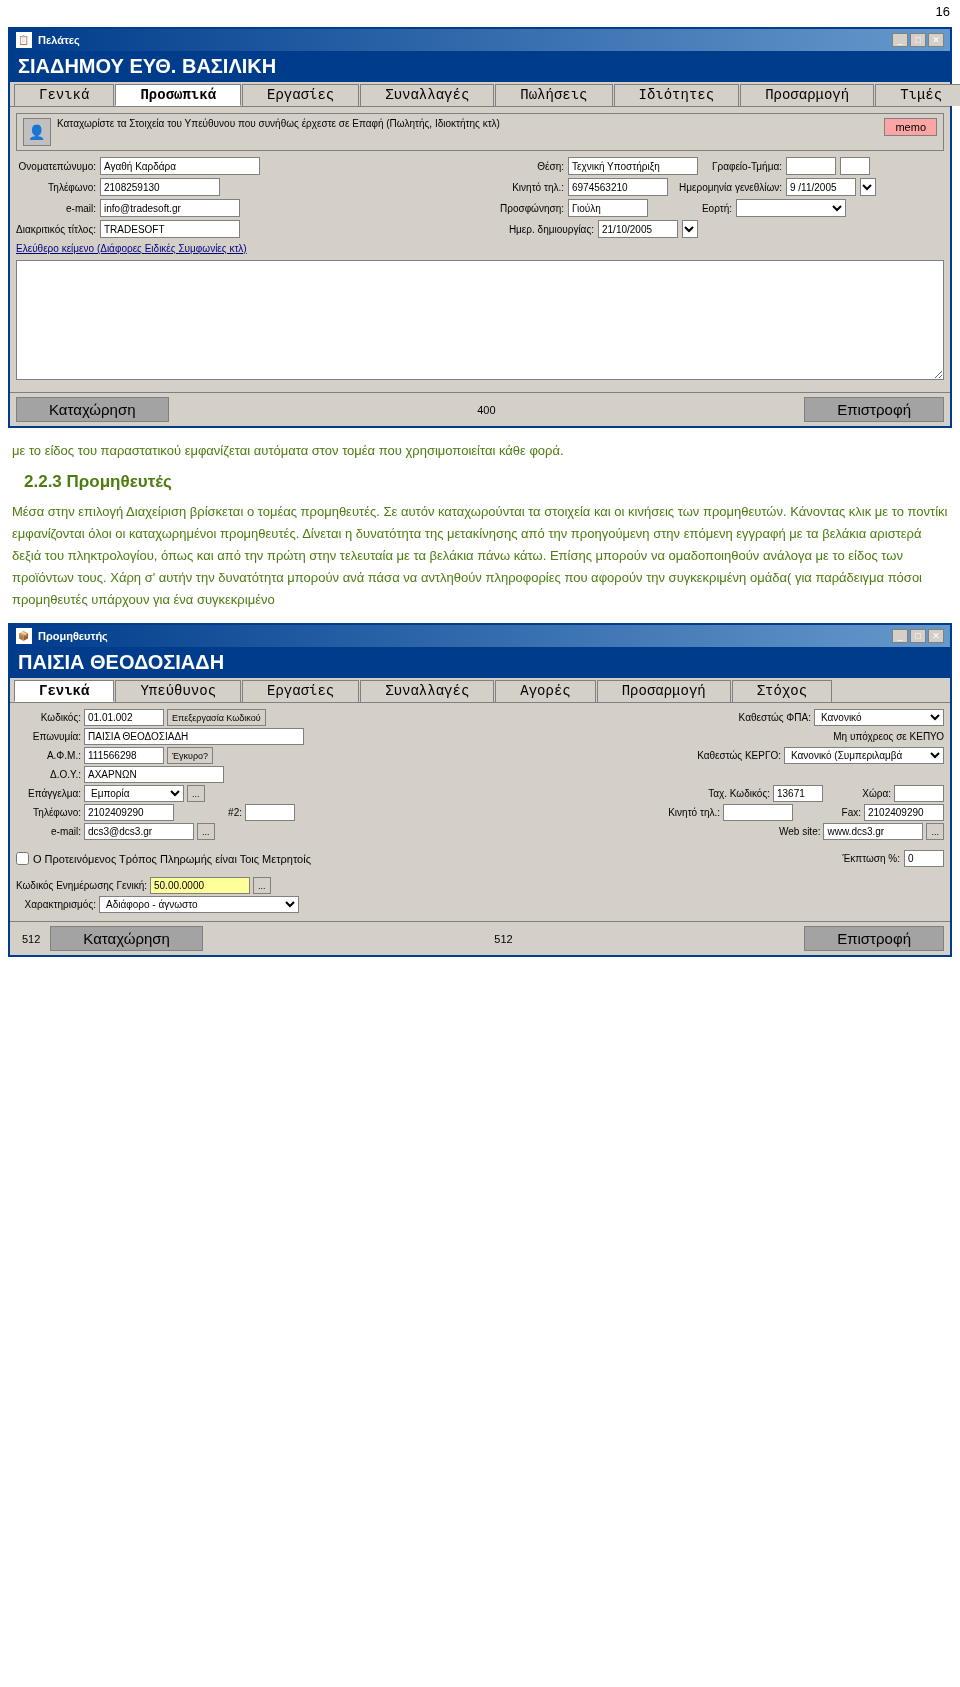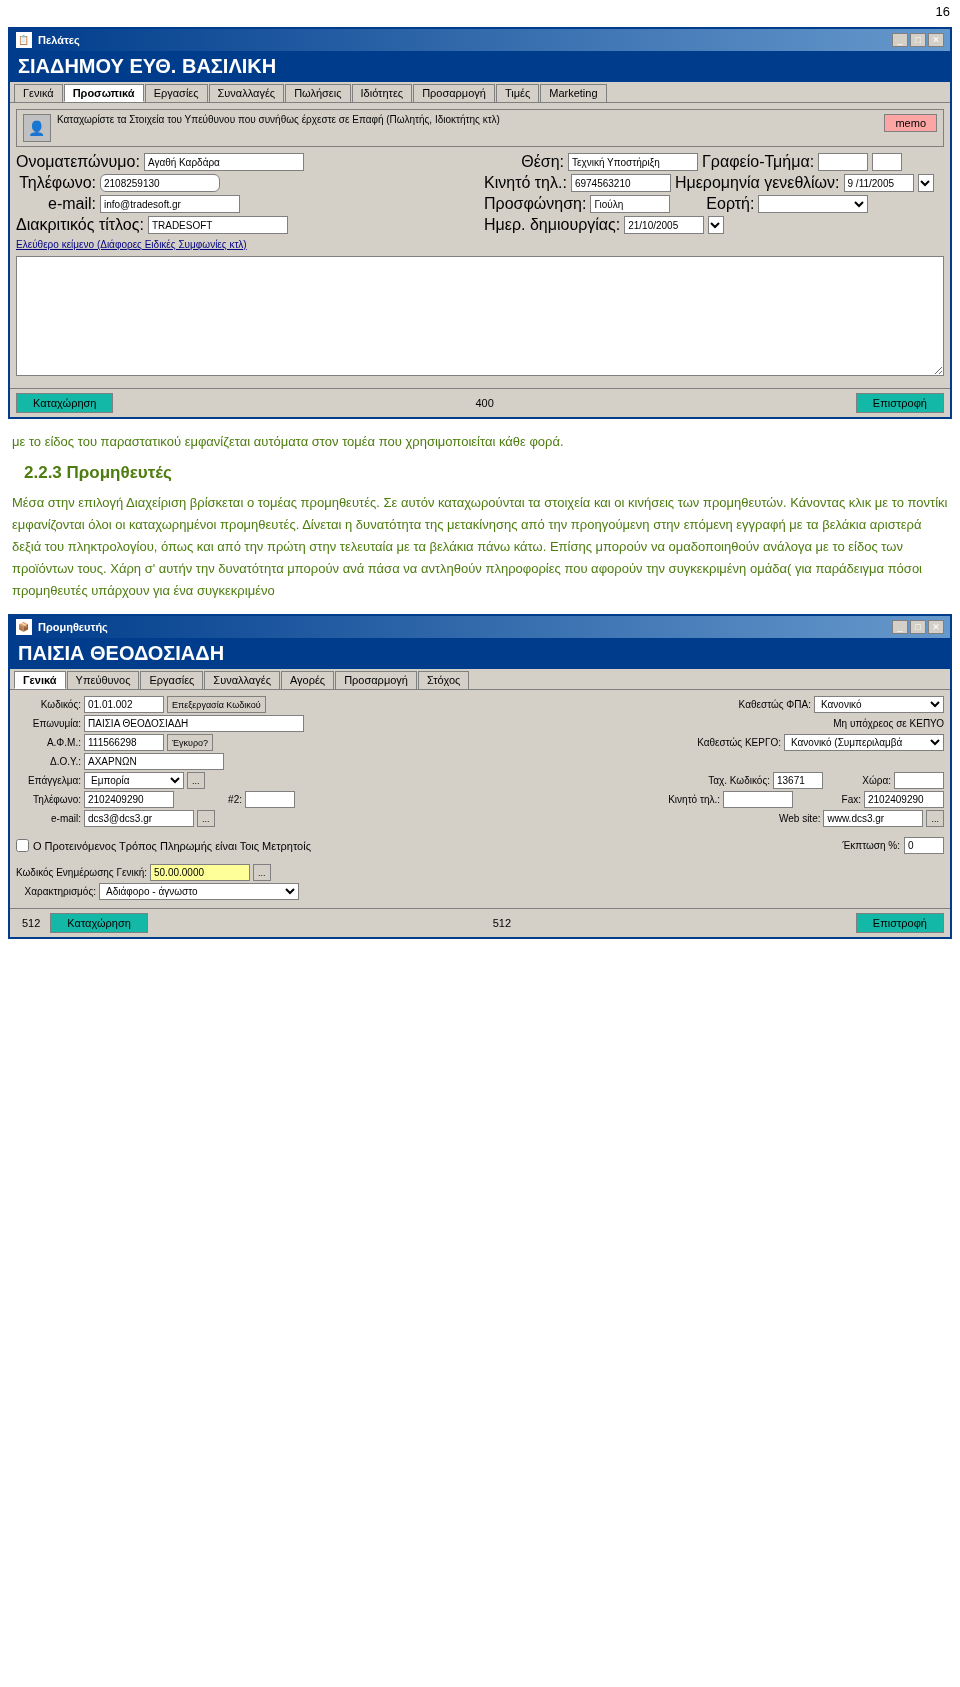--- a/index.html
+++ b/index.html
@@ -77,27 +77,27 @@
 
     
     .tab-bar {
       display: flex;
       background: #d4d0c8;
       border-bottom: 1px solid #808080;
       padding: 2px 4px 0;
       gap: 1px;
     }
     .tab {
-      padding: 2px 8px;
+      padding: 2px 24px;
       border: 1px solid #808080;
       border-bottom: none;
       background: #d4d0c8;
       cursor: pointer;
-      font-size: 11px;
-      font-family: Liberation Sans, sans-serif;
+      font-size: 14px;
+      font-family: Liberation Mono, monospace;
     }
     .tab.active {
       background: #fff;
       border-bottom: 1px solid #fff;
       font-weight: bold;
     }
 
     
     .window-body {
       background: #d4d0c8;
@@ -134,21 +134,21 @@
       cursor: pointer;
     }
 
     .form-row {
       display: flex;
       align-items: center;
       margin-bottom: 3px;
       gap: 4px;
     }
     .form-label {
-      font-size: 16px;
+      font-size: 10px;
       white-space: nowrap;
       min-width: 80px;
       text-align: right;
     }
     .form-input {
       border: 1px solid #808080;
       background: #fff;
       padding: 1px 3px;
       font-size: 10px;
       height: 18px;
@@ -182,23 +182,23 @@
     .window-footer {
       display: flex;
       justify-content: space-between;
       align-items: center;
       padding: 4px 6px;
       background: #d4d0c8;
       border-top: 1px solid #808080;
     }
     .footer-btn {
       border: 1px solid #808080;
-      background: #14b8a6;
-      padding: 3px 16px;
-      font-size: 11px;
+      background: #a3a3a3;
+      padding: 3px 32px;
+      font-size: 15px;
       cursor: pointer;
       font-family: 'Tahoma', sans-serif;
     }
     .footer-number {
       font-size: 11px;
     }
 
     
     .body-text {
       padding: 8px 12px;
@@ -318,21 +318,21 @@
     <div class="two-col">
       <div class="col-left">
 
         <div class="form-row">
           <span class="form-label">Ονοματεπώνυμο:</span>
           <input class="form-input" style="width: 160px;" value="Αγαθή Καρδάρα">
         </div>
 
         <div class="form-row">
           <span class="form-label">Τηλέφωνο:</span>
-          <input class="form-input" style="width: 120px; border-radius: 6px;" value="2108259130">
+          <input class="form-input" style="width: 120px;" value="2108259130">
         </div>
 
         <div class="form-row">
           <span class="form-label">e-mail:</span>
           <input class="form-input" style="width: 140px;" value="info@tradesoft.gr">
         </div>
 
         <div class="form-row">
           <span class="form-label">Διακριτικός τίτλος:</span>
           <input class="form-input" style="width: 140px;" value="TRADESOFT">

